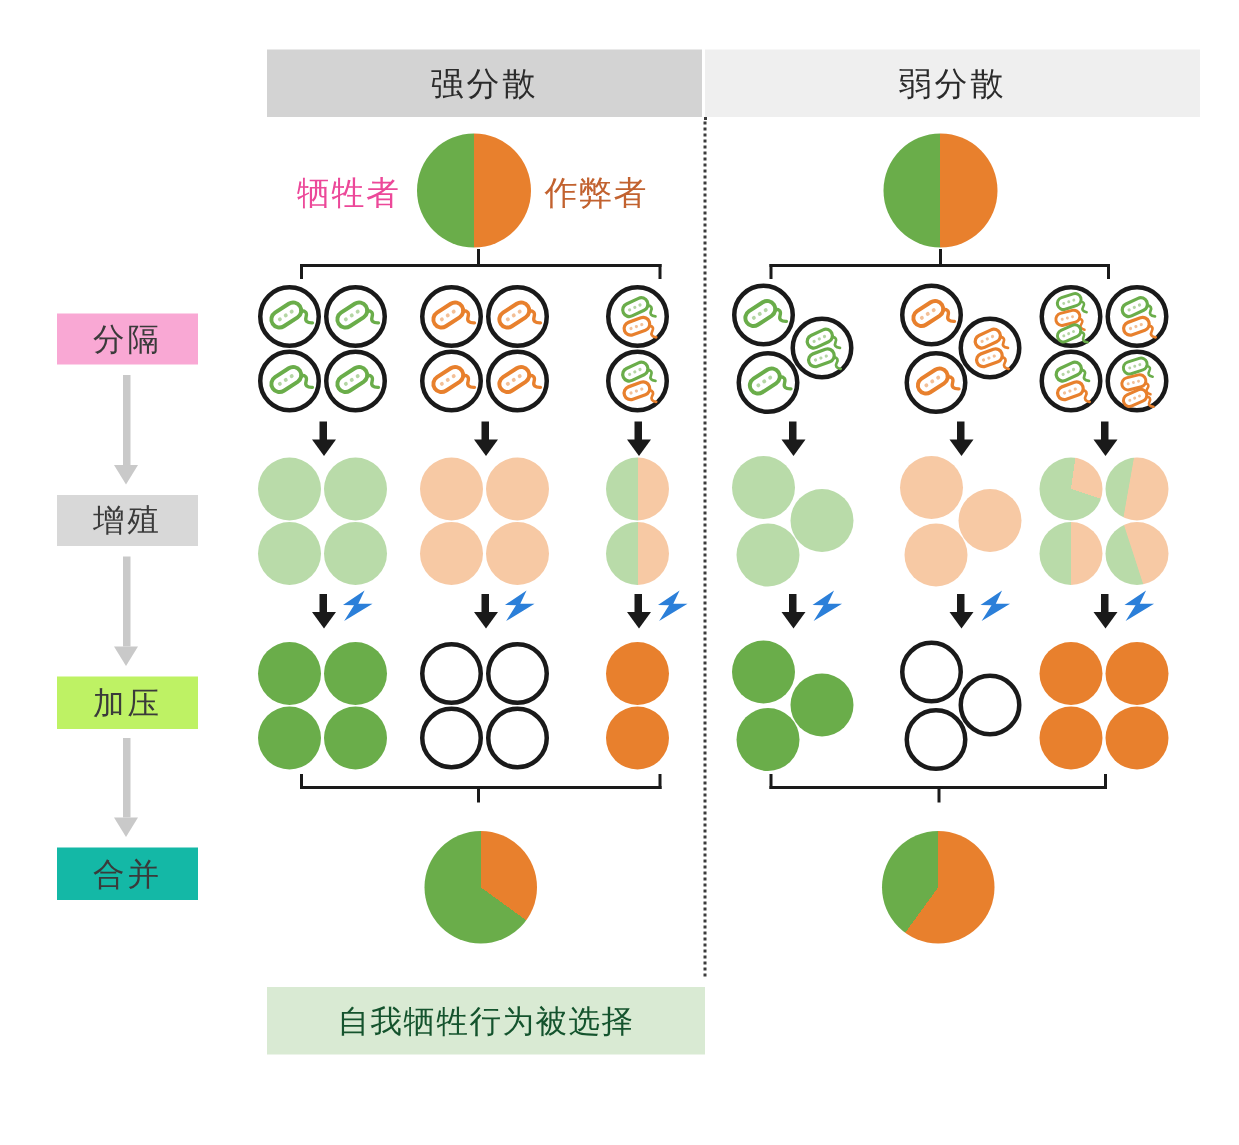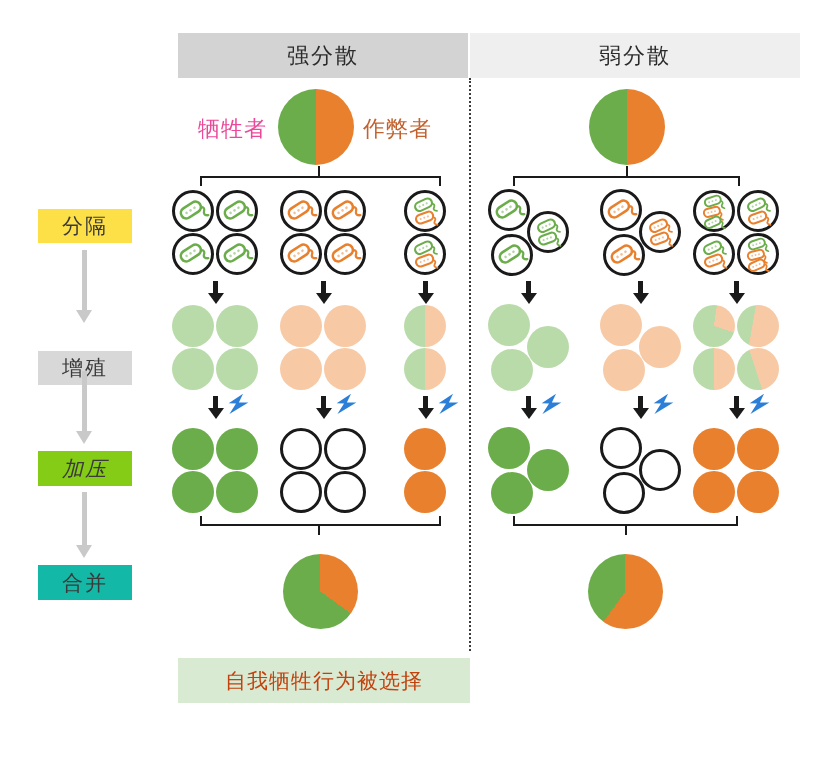--- a/index.html
+++ b/index.html
@@ -8,45 +8,45 @@
   .hdr{position:absolute;top:33px;height:45px;display:flex;align-items:center;
        justify-content:center;font-size:22px;color:#2b2b2b;letter-spacing:2px;}
   #hdr-strong{left:178px;width:290px;}
   #hdr-weak{left:470px;width:330px;}
   .legend-label{position:absolute;top:114px;font-size:22px;letter-spacing:1px;}
   #legend-sacrificer{left:198px;}
   #legend-cheater{left:363px;}
   .step-box{position:absolute;left:38px;width:94px;display:flex;align-items:center;
        justify-content:center;font-size:21px;color:#3a3a3a;letter-spacing:2px;}
   #step-1{top:209px;height:34px;}
-  #step-2{top:330px;height:34px;margin-top:21px;}
+  #step-2{top:330px;height:34px;}
   #step-3{top:451px;height:35px;}
   #step-4{top:565px;height:35px;}
   .banner{position:absolute;top:658px;height:45px;display:flex;align-items:center;
        justify-content:center;font-size:21px;letter-spacing:1px;}
   #banner-strong{left:178px;width:292px;}
   #banner-weak{left:470px;width:300px;}
   .abs{position:absolute;}
 </style>
 </head>
 <body>
 
 <div id="canvas">
   <div class="hdr" id="hdr-strong" style="background: rgb(211, 211, 211);">强分散</div>
   <div class="hdr" id="hdr-weak" style="background: rgb(239, 239, 239);">弱分散</div>
 
   <div class="legend-label" id="legend-sacrificer" style="color: #ec4899;">牺牲者</div>
   <div class="legend-label" id="legend-cheater" style="color: rgb(194, 98, 47);">作弊者</div>
 
-  <div class="step-box" id="step-1" style="background: #fde047;">分隔</div>
+  <div class="step-box" id="step-1" style="background: #f9a8d4;">分隔</div>
   <div class="step-box" id="step-2" style="background: rgb(216, 216, 216);">增殖</div>
-  <div class="step-box" id="step-3" style="background: #84cc16; font-style: italic;">加压</div>
+  <div class="step-box" id="step-3" style="background: #bef264;">加压</div>
   <div class="step-box" id="step-4" style="background: #14b8a6;">合并</div>
 
-  <div class="banner" id="banner-strong" style="background: rgb(217, 234, 211); color: #c2410c;">自我牺牲行为被选择</div>
+  <div class="banner" id="banner-strong" style="background: rgb(217, 234, 211); color: #14532d;">自我牺牲行为被选择</div>
 
   <div id="diagram" style="position:absolute;left:0;top:0;width:826px;height:763px;">
       <div class="abs" style="left: 469px; top: 78px; width: 0px; height: 573px; border-left: 2px dotted rgb(60, 60, 60);"></div>
       <div class="abs" style="left: 200px; top: 176px; width: 241px; height: 2px; background: rgb(26, 26, 26);"></div>
       <div class="abs" style="left: 200px; top: 176px; width: 2px; height: 10px; background: rgb(26, 26, 26);"></div>
       <div class="abs" style="left: 439px; top: 176px; width: 2px; height: 10px; background: rgb(26, 26, 26);"></div>
       <div class="abs" style="left: 318px; top: 166px; width: 2px; height: 10px; background: rgb(26, 26, 26);"></div>
       <div class="abs" style="left: 513px; top: 176px; width: 227px; height: 2px; background: rgb(26, 26, 26);"></div>
       <div class="abs" style="left: 513px; top: 176px; width: 2px; height: 10px; background: rgb(26, 26, 26);"></div>
       <div class="abs" style="left: 738px; top: 176px; width: 2px; height: 10px; background: rgb(26, 26, 26);"></div>

